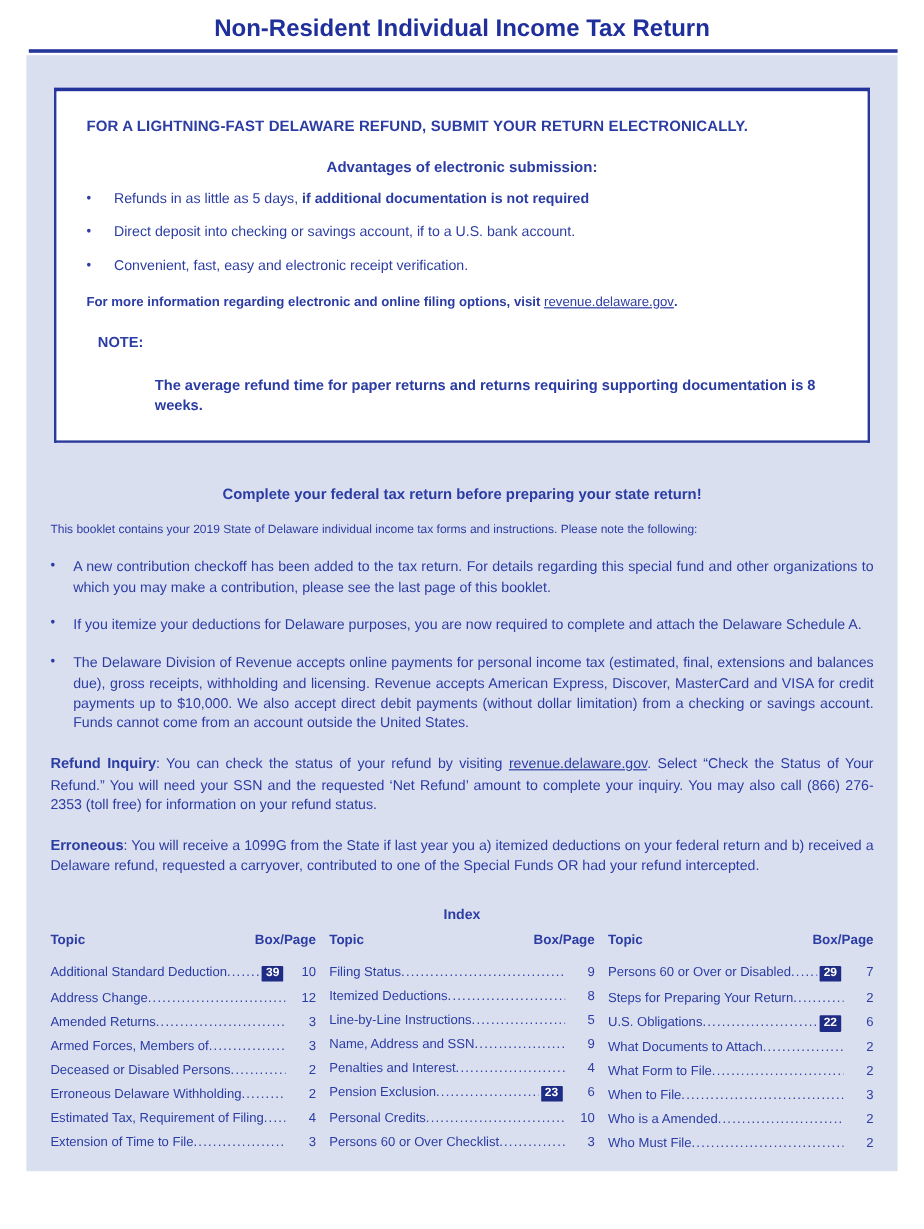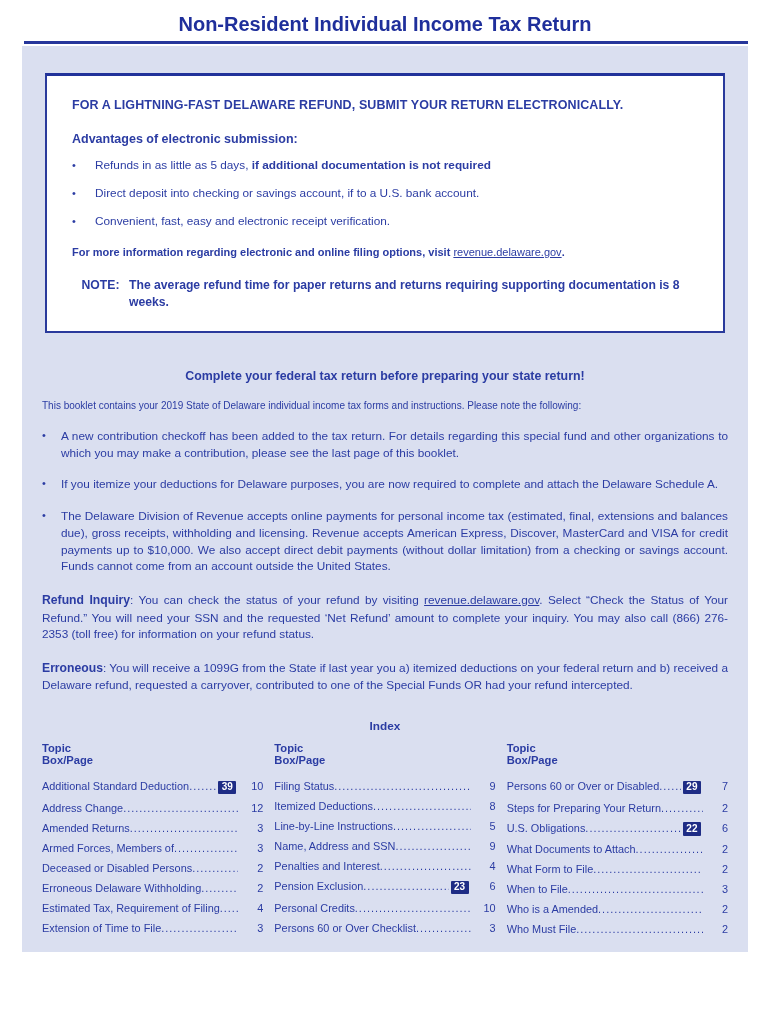--- a/index.html
+++ b/index.html
@@ -33,28 +33,28 @@
 
   
   .ebox {
     margin: 0 23px;
     background: #ffffff;
     border: 2px solid #2a3a9c;
     border-top: 3px solid #22329a;
     padding: 22px 25px 20px 25px;
   }
   .ebox-heading { font-size: 12.5px; font-weight: bold; letter-spacing: 0.1px; }
-  .ebox-sub { font-size: 12.5px; font-weight: bold; margin-top: 20px; }
+  .ebox-sub { font-size: 12.5px; font-weight: bold; margin-top: 20px; text-align: center; }
   .ebox-bullets { margin: 6px 0 0 0; padding: 0; list-style: none; }
   .ebox-bullets li { display: flex; font-size: 11.8px; margin-top: 12px; line-height: 1.35; }
   .bullet-glyph { width: 23px; flex: 0 0 23px; font-size: 11px; }
   .ebox-info { font-size: 11px; font-weight: bold; margin-top: 16px; }
   .note-row { display: flex; margin-top: 19px; font-size: 12.2px; font-weight: bold; line-height: 1.4; }
   .note-label { flex: 0 0 57px; text-align: center; }
-  .note-text { flex: 1; max-width: 585px; }
+  .note-text { flex: 1; max-width: 585px; margin-top: 36px; }
 
   a.doc-link, .doc-link {
     color: #2b3ca3;
     text-decoration: underline;
     font-weight: normal;
     cursor: pointer;
   }
   .ebox-info .doc-link { font-weight: normal; }
 
   
@@ -76,21 +76,21 @@
   }
   .mid-bullets .bullet-glyph { width: 19px; flex: 0 0 19px; }
   .mid-para { font-size: 11.8px; margin-top: 17px; line-height: 1.42; text-align: justify; }
   .lead-label { font-weight: bold; font-size: 12.2px; }
 
   
   .index { margin: 25px 20px 0 20px; }
   .index-title { text-align: center; font-size: 11.8px; font-weight: bold; }
   .index-grid { display: flex; gap: 11px; margin-top: 9px; }
   .idx-col { flex: 1; min-width: 0; }
-  .idx-head { display: flex; justify-content: space-between; font-size: 11.2px; font-weight: bold; margin-bottom: 14px; flex-direction: column; }
+  .idx-head { display: flex; justify-content: space-between; font-size: 11.2px; font-weight: bold; margin-bottom: 14px; }
   .idx-row { display: flex; align-items: baseline; font-size: 10.9px; margin-top: 7.5px; line-height: 12.5px; }
   .idx-topic { white-space: nowrap; }
   .idx-dots { flex: 1; overflow: hidden; white-space: nowrap; min-width: 6px; }
   .idx-dots::after {
     content: "..........................................................................";
     letter-spacing: 1px;
   }
   .idx-page { flex: 0 0 20px; text-align: right; margin-left: 5px; }
   .box-badge {
     background: #1e2c85;

